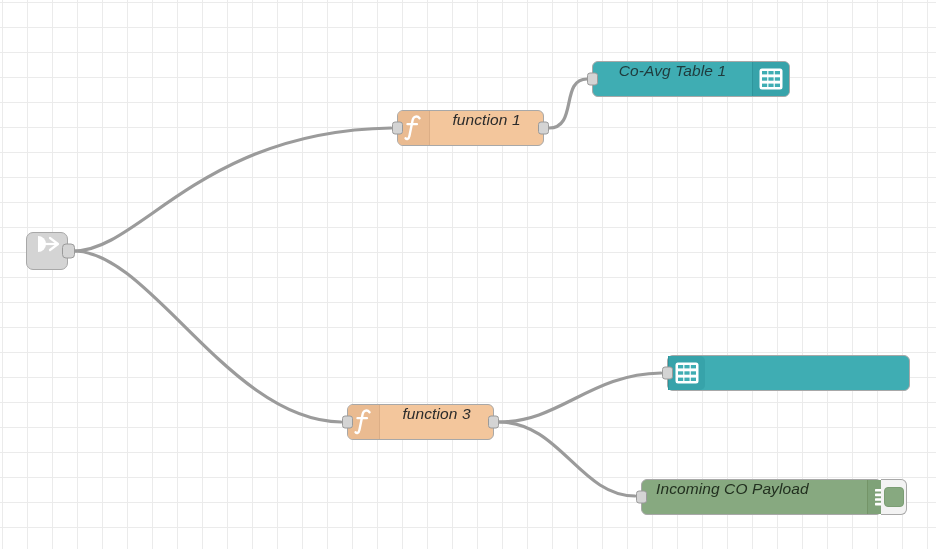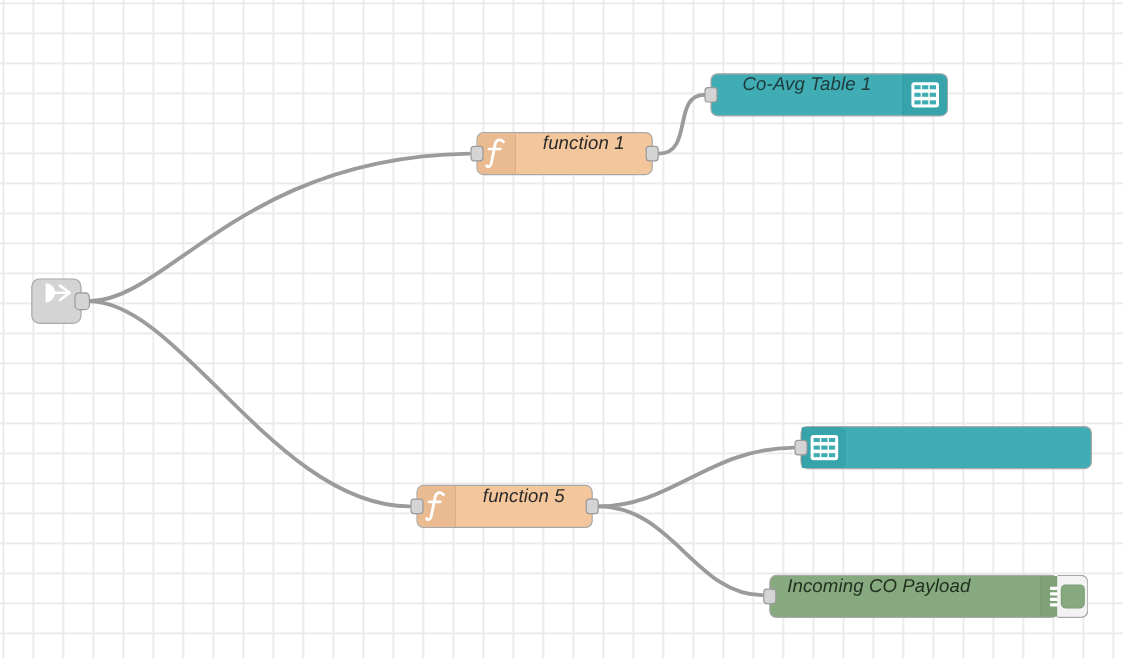--- a/index.html
+++ b/index.html
@@ -235,21 +235,21 @@
 
   <div class="node node-function" id="n-function-3" style="left: 347px; top: 404px; width: 147px; height: 36px;">
     <span class="port port-in"></span>
     <span class="fn-icon-box">
       <svg width="19" height="26" viewBox="0 0 19 26" xmlns="http://www.w3.org/2000/svg">
         <path d="M15.5 3.2 C13.5 0.6 9.6 0.9 8.6 5.2 L5.4 21.0 C4.7 24.4 2.6 24.6 1.6 23.2" stroke="#ffffff" stroke-width="2.4" fill="none" stroke-linecap="round"></path>
         <path d="M3.4 9.2 L13.0 9.2" stroke="#ffffff" stroke-width="2.2" fill="none" stroke-linecap="round"></path>
       </svg>
     </span>
     <span class="fn-label-wrap">
-      <span class="node-label">function 5</span>
+      <span class="node-label">function 3</span>
     </span>
     <span class="port port-out"></span>
   </div>
 
   <div class="node node-table" id="n-table-2" style="left: 667px; top: 355px; width: 243px; height: 36px;">
     <span class="port port-in"></span>
     <span class="tbl-icon-box">
       <svg width="24" height="22" viewBox="0 0 24 22" xmlns="http://www.w3.org/2000/svg">
         <rect x="0.5" y="0.5" width="23" height="21" rx="2.5" fill="#ffffff"></rect>
         <rect x="3" y="3" width="5.2" height="3.4" fill="#3fadb3"></rect>

